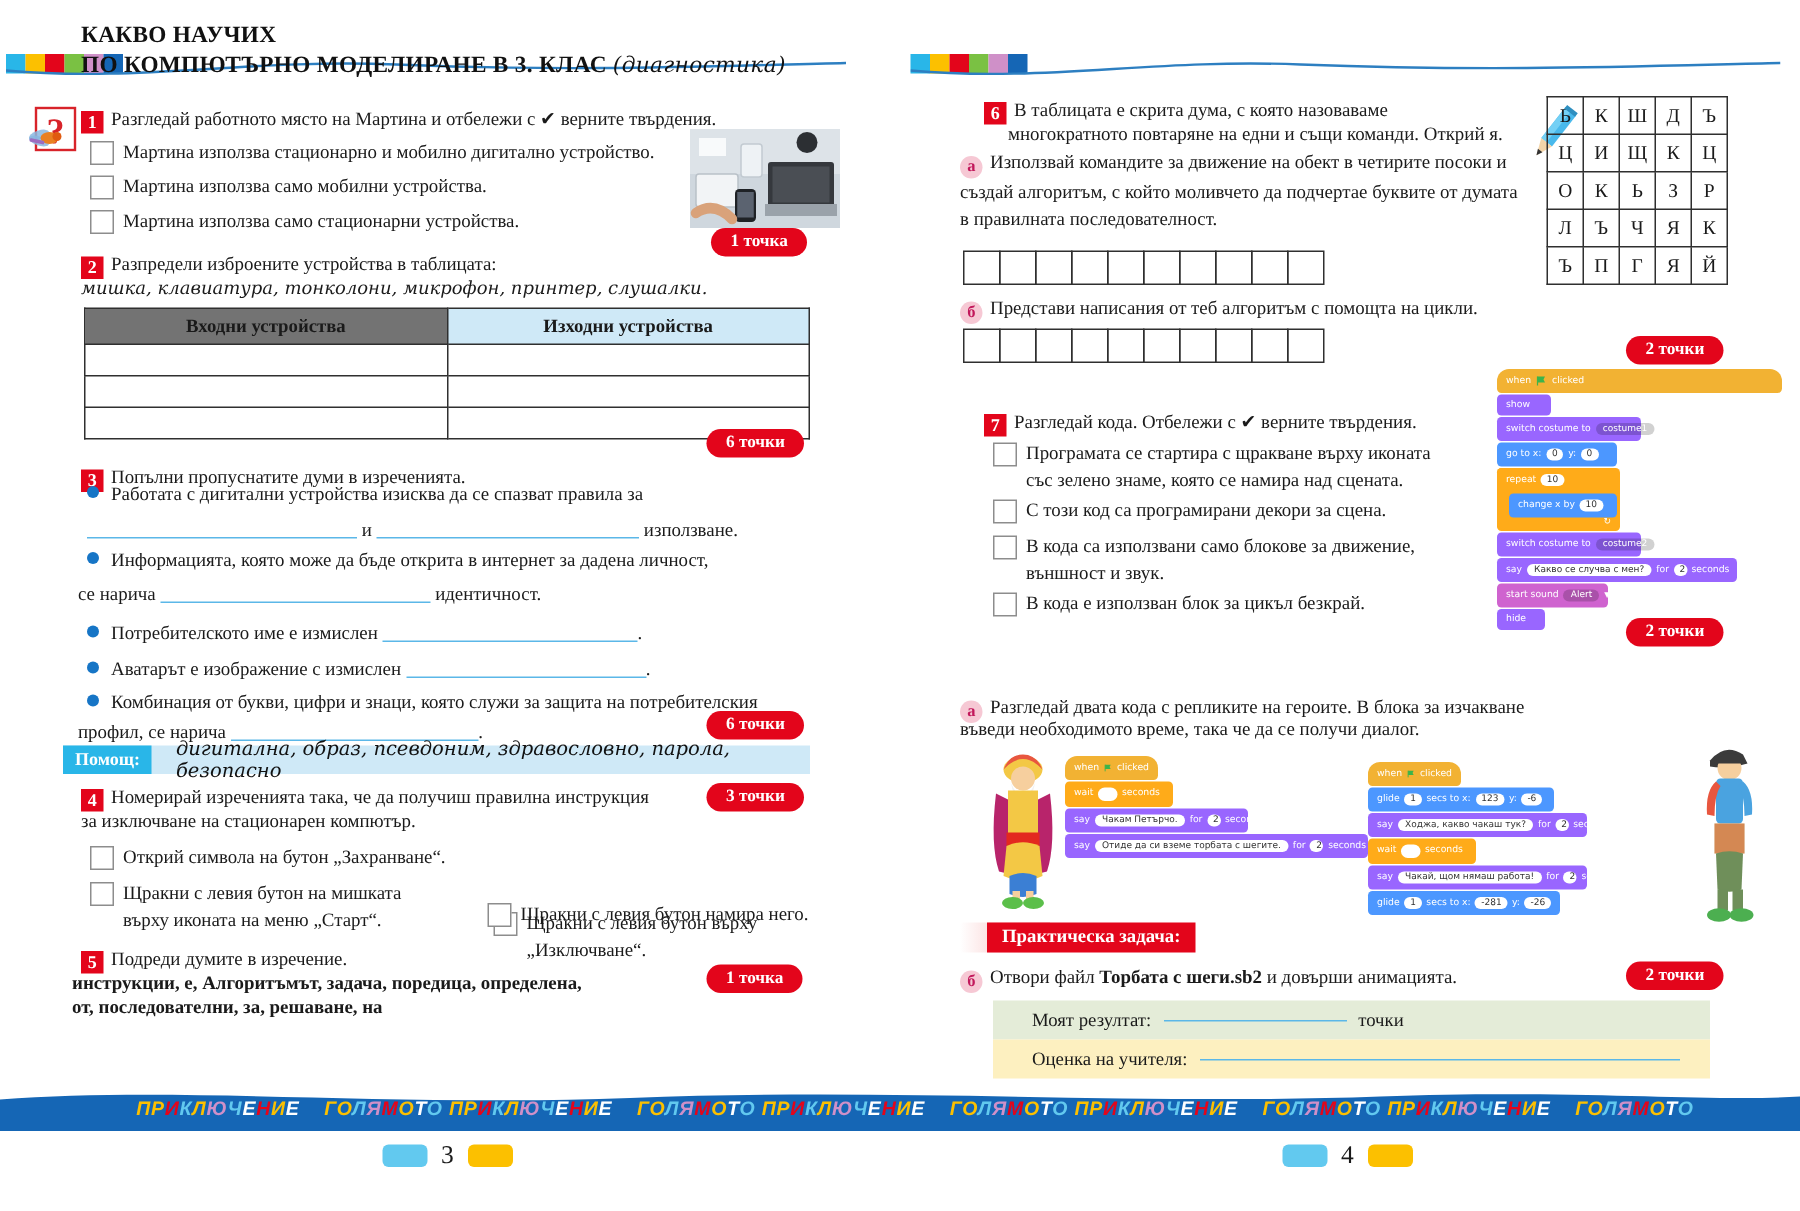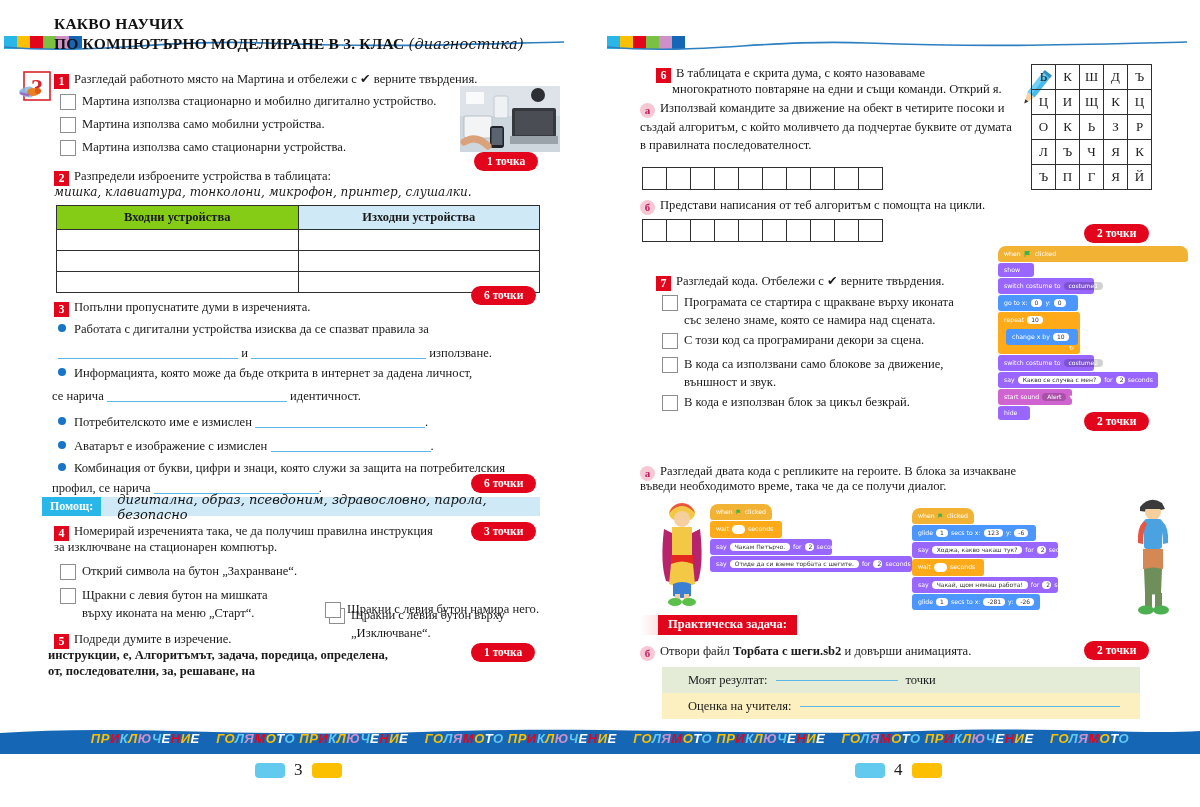--- a/index.html
+++ b/index.html
@@ -225,40 +225,40 @@
   <div class="pts" style="left:474px; top:152px;">1 точка</div>
 
   <div class="q" style="left:54px; top:167px; width:500px;">
     <span class="exnum">2</span><span>Разпредели изброените устройства в таблицата:</span>
   </div>
   <div class="q" style="left:54px; top:184px; width:520px; font-style:italic; font-family:'DejaVu Serif',serif; font-size:12px;">мишка, клавиатура, тонколони, микрофон, принтер, слушалки.</div>
 
   <table class="devtable" style="left:56px; top:205px; width:484px;">
     <tbody>
         <tr>
-      <th style="background:#84cc16; width:242px;">Входни устройства</th>
+      <th style="background:#737373; width:242px;">Входни устройства</th>
       <th style="background:#cfe9f7; width:242px;">Изходни устройства</th>
     </tr>
     <tr>
           <td></td>
           <td></td>
         </tr>
     <tr>
           <td></td>
           <td></td>
         </tr>
     <tr>
           <td></td>
           <td></td>
         </tr>
   </tbody>
     </table>
   <div class="pts" style="left:471px; top:286px;">6 точки</div>
 
-  <div class="q" style="left:54px; top:298px; width:460px;">
+  <div class="q" style="left:54px; top:309px; width:460px;">
     <span class="exnum">3</span><span>Попълни пропуснатите думи в изреченията.</span>
   </div>
 
   <div class="q" style="left:58px; top:320px; width:500px;">
     <span class="bullet"></span><span>Работата с дигитални устройства изисква да се спазват правила за</span>
   </div>
   <div class="q" style="left:58px; top:344px; width:500px;">
     <span class="blank" style="width:180px;"></span>
     <span>и</span>
     <span class="blank" style="width:175px;"></span>

